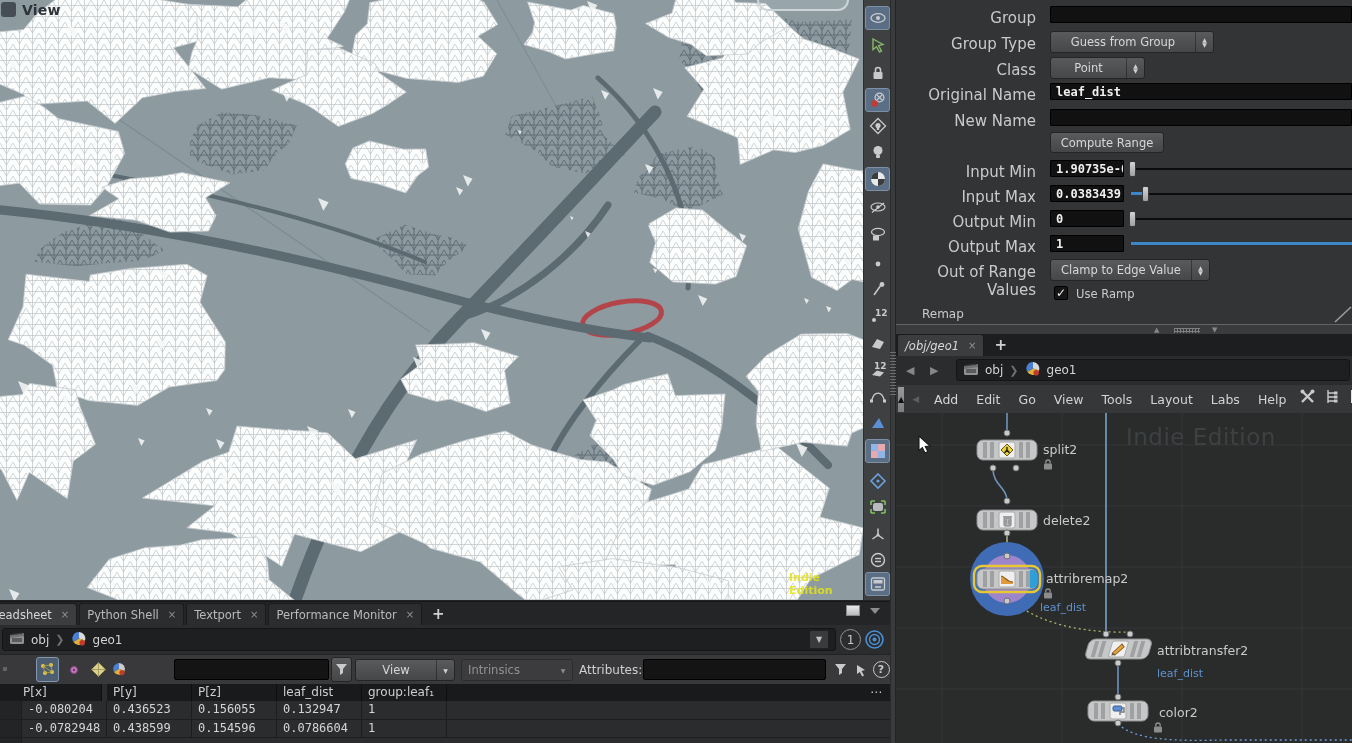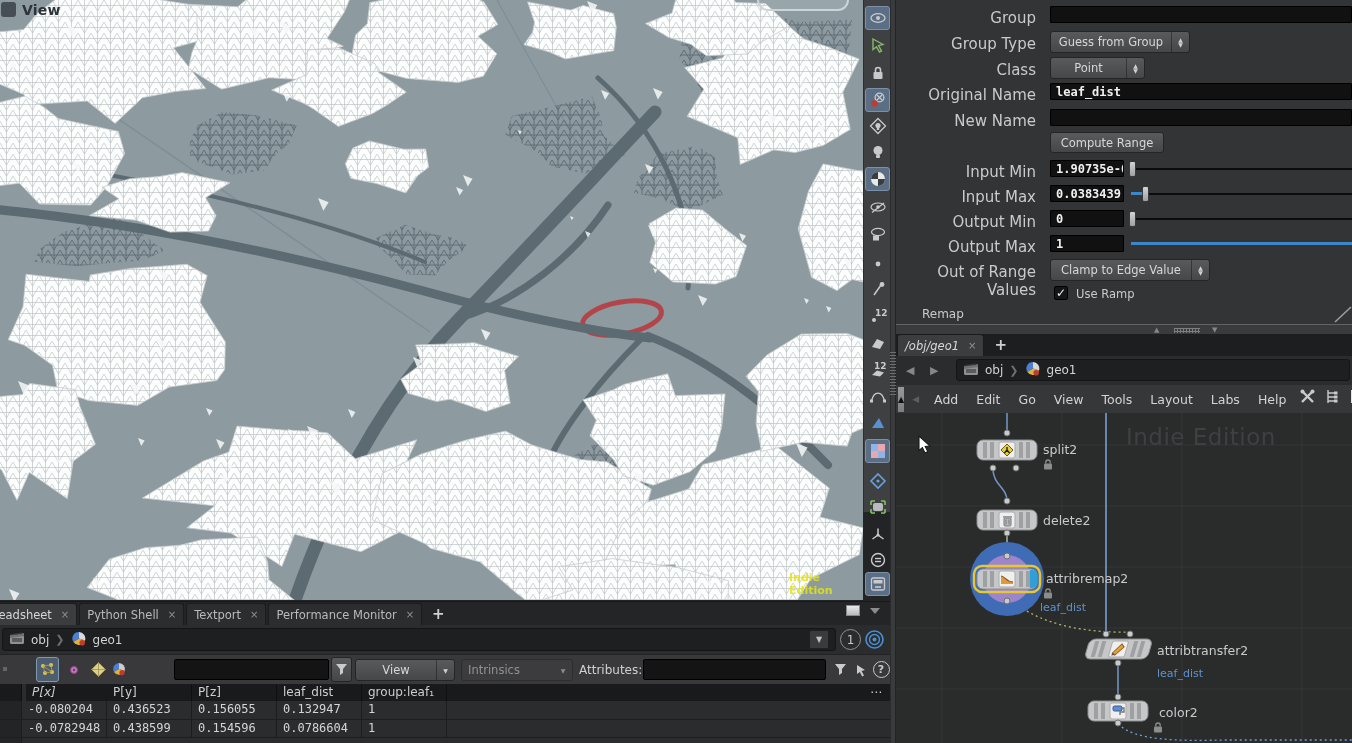--- a/index.html
+++ b/index.html
@@ -6,21 +6,21 @@
     font-family:"DejaVu Sans","Liberation Sans",sans-serif;-webkit-font-smoothing:antialiased;}
   *{box-sizing:border-box;}
   .abs{position:absolute;}
   .mono{font-family:"DejaVu Sans Mono","Liberation Mono",monospace;}
   
   #viewport{left:0;top:0;width:863px;height:600px;background:#8d9ba1;overflow:hidden;}
   #vp-label{left:22px;top:2px;font-size:14px;font-weight:bold;color:#2d3338;letter-spacing:.2px;}
   #vp-tabicon{left:1px;top:2px;width:15px;height:15px;background:#394047;border-radius:3px;opacity:.85;}
   #vp-campill{left:757px;top:-11px;width:92px;height:22px;border:2px solid #ccd4d8;border-radius:11px;background:rgba(255,255,255,.10);}
   #vp-watermark{left:789px;top:571px;font-size:11px;font-weight:bold;color:#e4e414;opacity:.85;}
-  #vtoolbar{left:863px;top:0;width:27px;height:512px;background:#3e4041;border-left:1px solid #2c2d2e;}
+  #vtoolbar{left:863px;top:0;width:27px;height:600px;background:#3e4041;border-left:1px solid #2c2d2e;}
   .vt-btn{position:absolute;left:1px;width:25px;height:24px;display:flex;align-items:center;justify-content:center;border-radius:3px;}
   .vt-btn.active{background:#5a6e86;border:1px solid #7d90a6;}
   
   #col-split{left:890px;top:0;width:6px;height:743px;background:#3a3b3c;border-left:1px solid #2a2b2c;border-right:1px solid #232425;}
   #col-grip{left:890px;top:352px;width:6px;height:44px;background-image:repeating-linear-gradient(#6c6e70 0 1px,transparent 1px 3px);}
   
   #bl-tabs{left:0;top:601px;width:890px;height:24px;background:#242526;border-top:1px solid #161718;display:flex;align-items:flex-end;}
   .tab{height:22px;display:flex;align-items:center;padding:0 7px;background:#2c2d2e;border:1px solid #1a1b1c;border-bottom:none;border-radius:3px 3px 0 0;margin-right:2px;color:#b9babb;font-size:11.5px;white-space:nowrap;}
   .tab.active{background:#3c3d3f;color:#d6d7d8;}
   .tab .x{margin-left:9px;color:#8f9192;font-size:10px;}
@@ -459,21 +459,21 @@
         <path d="M3,2 L11,7 L7.5,8 L10,12.5 L8.2,13.4 L5.8,9 L3,11 Z" fill="#c9cacb"></path>
       </svg>
   </div>
   <div class="tb-btn" style="left:871px;width:20px;">
       <div id="help-circle">?</div>
     </div>
 </div>
 
 <div id="bl-table" class="abs">
     <div class="th" style="left:0;width:22px;"></div>
-    <div class="th" style="left:26px;width:85px;font-style:italic;">P[x]</div>
+    <div class="th" style="left:17px;width:85px;">P[x]</div>
     <div class="th" style="left:107px;width:85px;">P[y]</div>
     <div class="th" style="left:192px;width:85px;">P[z]</div>
     <div class="th" style="left:277px;width:85px;">leaf_dist</div>
     <div class="th" style="left:362px;width:85px;">group:leaf₁</div>
     <div class="th" style="left:447px;width:443px;border-right:none;text-align:right;padding-right:8px;">⋯</div>
     <div class="td mono" style="left:0;top:17px;width:22px;background:#232425;"></div>
     <div class="td mono" style="left:22px;top:17px;width:85px;">-0.080204</div>
     <div class="td mono" style="left:107px;top:17px;width:85px;">0.436523</div>
     <div class="td mono" style="left:192px;top:17px;width:85px;">0.156055</div>
     <div class="td mono" style="left:277px;top:17px;width:85px;">0.132947</div>
@@ -487,21 +487,21 @@
     <div class="td mono" style="left:362px;top:35.5px;width:85px;">1</div>
     <div class="rowsep" style="top:53px;"></div>
     <div class="td mono" style="left:0;top:54px;width:22px;background:#232425;height:6px;"></div>
   </div>
 
 <div id="params" class="abs">
   <div class="p-label" style="top:9px;">Group</div>
   <div class="p-field mono" style="top:6px;width:302px;"></div>
 
   <div class="p-label" style="top:35px;">Group Type</div>
-  <div class="dd" style="left:154px;top:31px;width:140px;">
+  <div class="dd" style="left:154px;top:31px;width:164px;">
     <span class="txt">Guess from Group</span>
     <span class="arr">▲<br>▼</span>
   </div>
 
   <div class="p-label" style="top:61px;">Class</div>
   <div class="dd" style="left:154px;top:57px;width:95px;">
     <span class="txt">Point</span>
     <span class="arr">▲<br>▼</span>
   </div>
 

